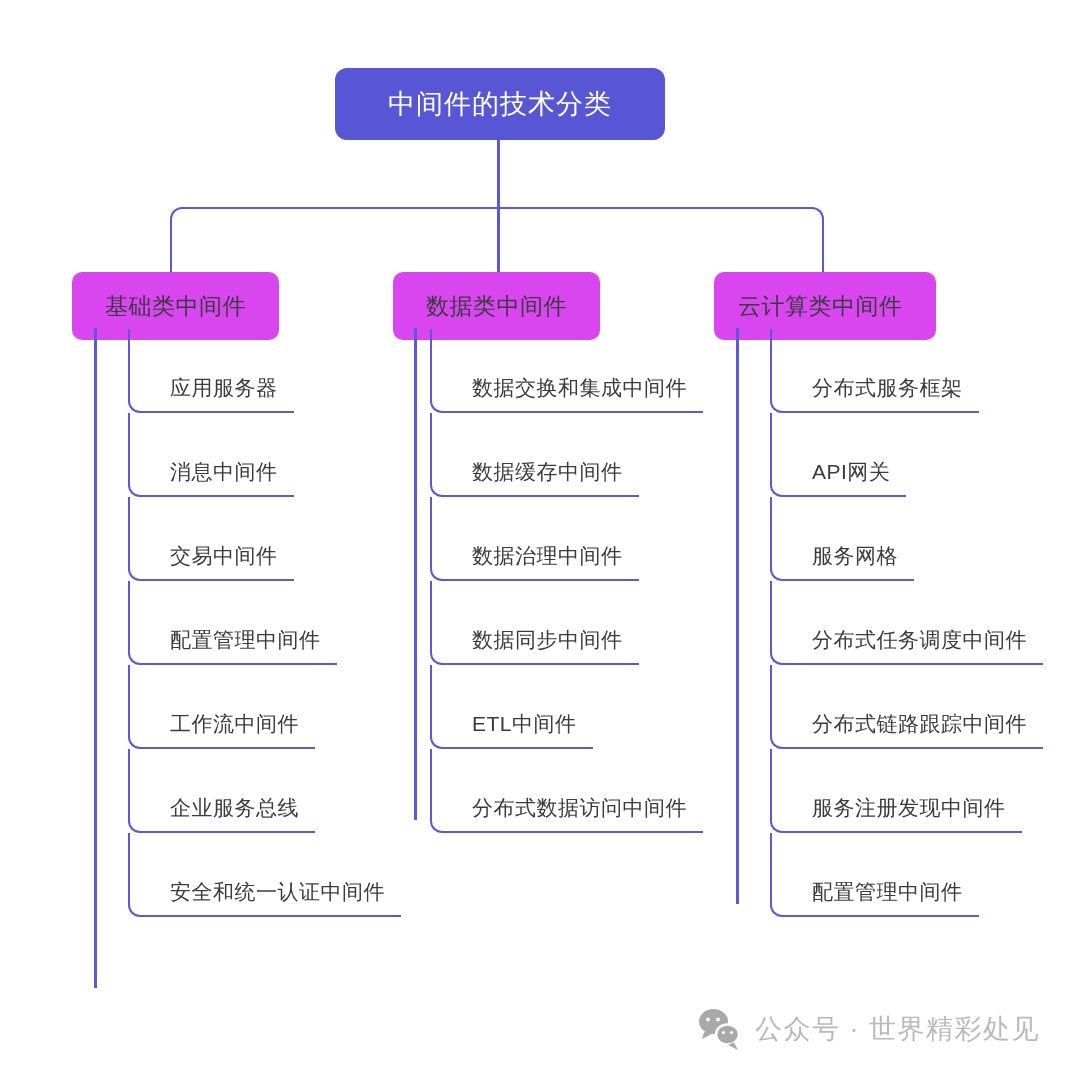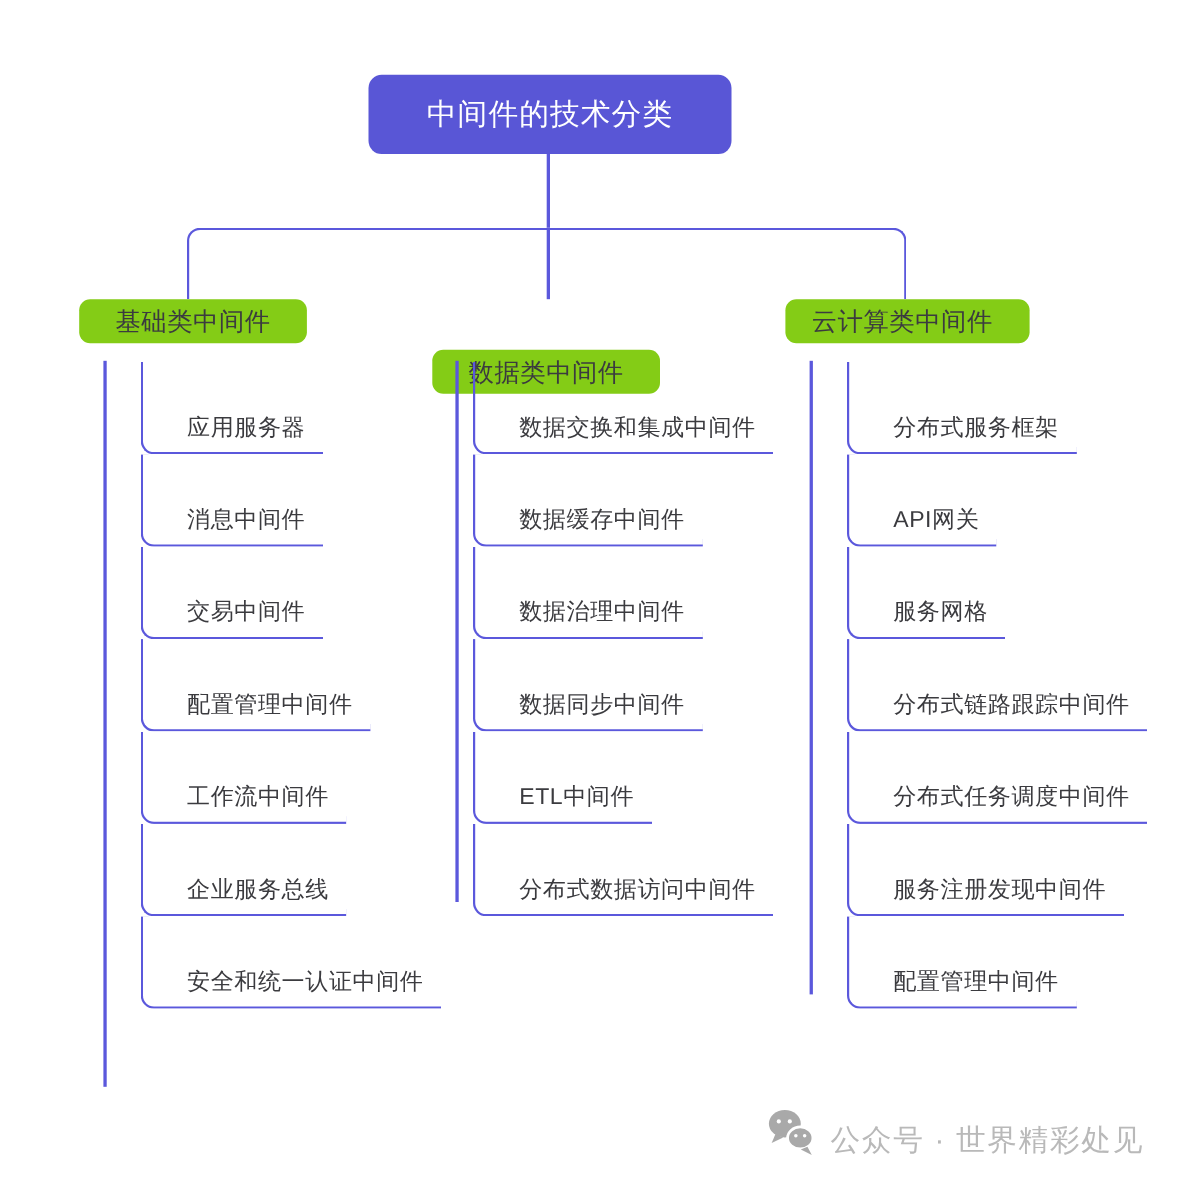--- a/index.html
+++ b/index.html
@@ -48,35 +48,35 @@
     border-left: 2.5px solid #5b58dc;
     border-right: 2.5px solid #5b58dc;
     border-radius: 12px 12px 0 0;
     box-sizing: border-box;
   }
 
   
   .branch-header {
     position: absolute;
     top: 272px;
-    height: 40px;
+    height: 68px;
     padding: 0 33px;
-    background: #84cc16;
+    background: #d946ef;
     border-radius: 10px;
     color: #3b3b3f;
     font-size: 23px;
     letter-spacing: 0.5px;
     display: flex;
     align-items: center;
     justify-content: center;
     white-space: nowrap;
     box-sizing: border-box;
   }
   .h1 { left: 72px; }
-  .h2 { left: 393px; margin-top: 46px; }
+  .h2 { left: 393px; }
   .h3 { left: 714px; padding-left: 24px; }
 
   
   .trunk { top: 328px; }
   .t1 { left: 94px;  height: 660px; }
   .t2 { left: 414px; height: 492px; }
   .t3 { left: 736px; height: 576px; }
 
   
   .branch-leaves {
@@ -101,21 +101,21 @@
     letter-spacing: 0.5px;
     white-space: nowrap;
     margin-left: 34px;
   }
 
   
   .watermark {
     position: absolute;
     left: 694px; top: 1004px;
     display: flex;
-    align-items: flex-end;
+    align-items: center;
     gap: 11px;
     color: #b9b9b9;
     font-size: 27px;
     letter-spacing: 1.5px;
     white-space: nowrap;
   }
   .watermark svg { display: block; }
 </style>
 </head>
 <body>
@@ -152,22 +152,22 @@
     <div class="leaf">数据治理中间件</div>
     <div class="leaf">数据同步中间件</div>
     <div class="leaf">ETL中间件</div>
     <div class="leaf">分布式数据访问中间件</div>
   </div>
 
   <div class="branch-leaves b3">
     <div class="leaf">分布式服务框架</div>
     <div class="leaf">API网关</div>
     <div class="leaf">服务网格</div>
+    <div class="leaf">分布式任务调度中间件</div>
     <div class="leaf">分布式链路跟踪中间件</div>
-    <div class="leaf">分布式任务调度中间件</div>
     <div class="leaf">服务注册发现中间件</div>
     <div class="leaf">配置管理中间件</div>
   </div>
 
   <div class="watermark">
     <span>
       <svg width="50" height="50" viewBox="0 0 50 50">
         <g fill="#a9a9a9">
           <ellipse cx="19.5" cy="17.5" rx="14.5" ry="12.5"></ellipse>
           <path d="M11 27 L7.5 35 L18 30 Z"></path>

